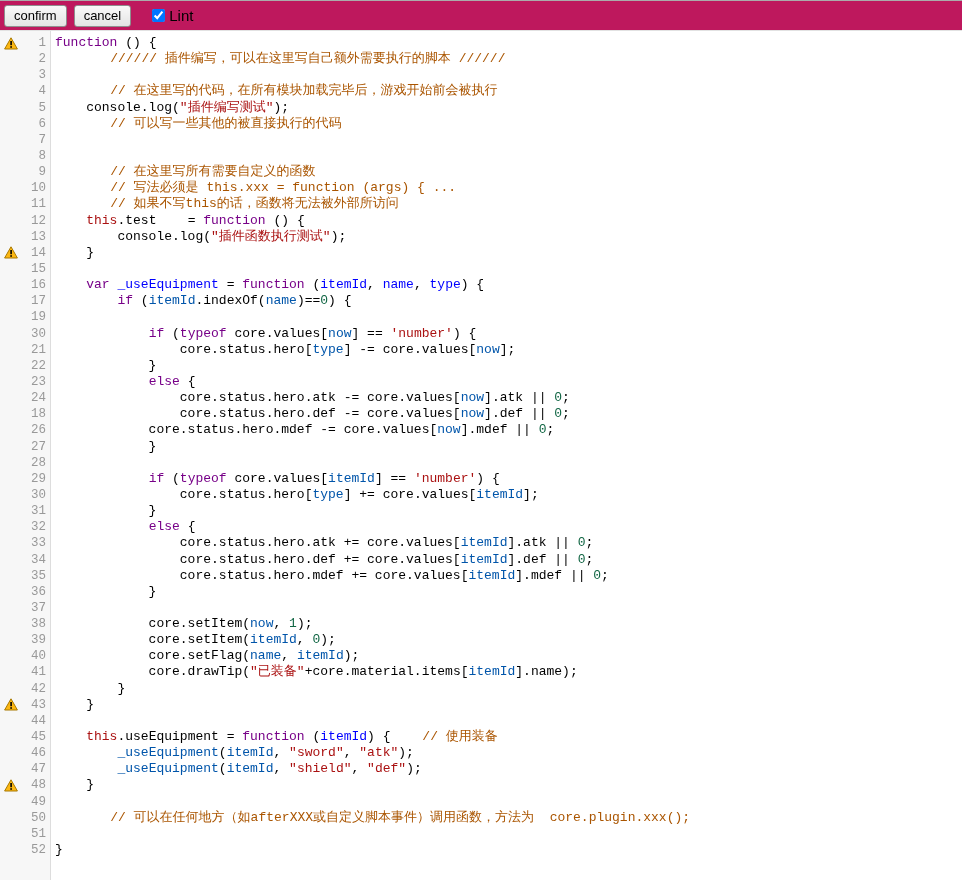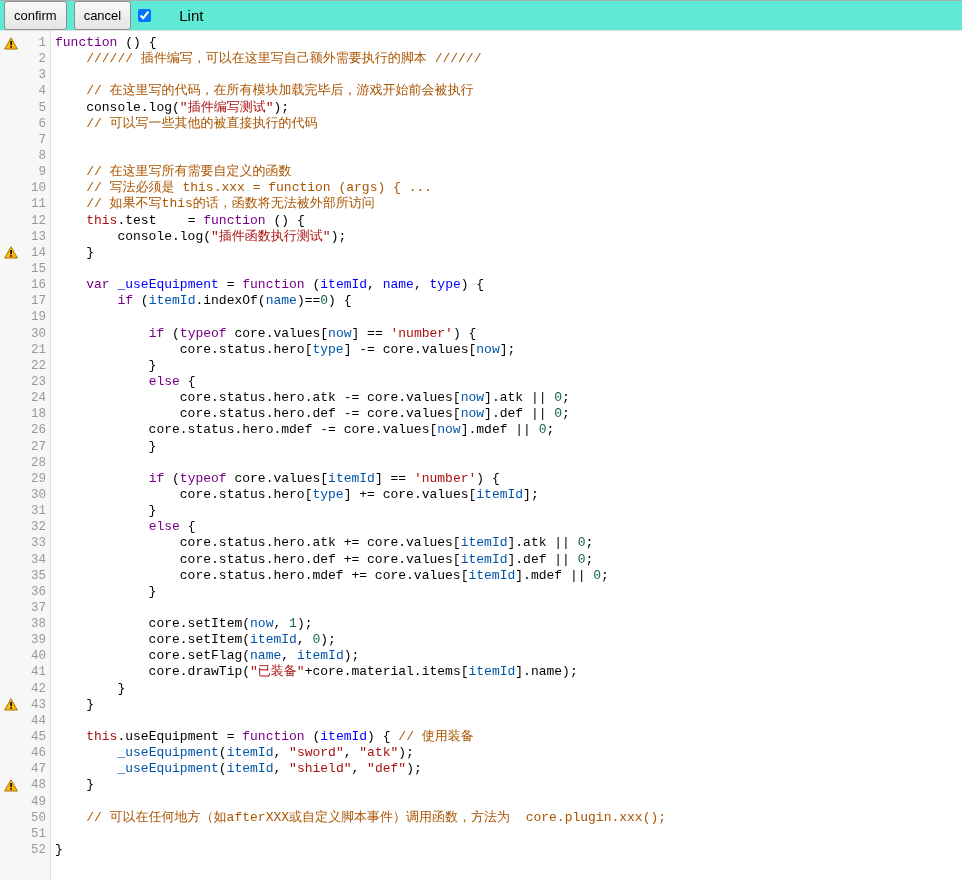--- a/index.html
+++ b/index.html
@@ -1,30 +1,30 @@
 <!DOCTYPE html>
 <html><head>
 <meta charset="utf-8">
 <style>
   html,body{margin:0;padding:0;background:#fff;}
   body{width:962px;height:880px;overflow:hidden;font-family:"Liberation Sans",sans-serif;}
 
   
   .toolbar{
     box-sizing:border-box;height:31px;width:962px;
-    background:#5eead4;border-top:1px solid #ababab;border-bottom:1px solid #e2e2e2;
-    display:flex;padding:0 4px;
+    background:#be185d;border-top:1px solid #ababab;border-bottom:1px solid #e2e2e2;
+    display:flex;align-items:center;padding:0 4px;
   }
   .tb-btn{
     font-family:"Liberation Sans",sans-serif;font-size:13px;color:#000;
     background:linear-gradient(#f9f9f9,#e4e4e4);
     border:1px solid #8f8f8f;border-radius:3px;
     padding:3px 9px;margin-right:7px;cursor:pointer;line-height:14px;
   }
-  .lint-wrap{display:flex;align-items:center;margin-left:0;gap:24px;}
+  .lint-wrap{display:flex;align-items:center;margin-left:14px;}
   .lint-wrap input{width:13px;height:13px;margin:0 4px 0 0;}
   .lint-label{font-size:15px;color:#000;}
 
   
   .editor{
     position:relative;box-sizing:border-box;width:962px;height:849px;
     background:linear-gradient(to right,#f7f7f7 0,#f7f7f7 50px,#dddddd 50px,#dddddd 51px,#ffffff 51px);
     font-family:"Liberation Mono","DejaVu Sans Mono",monospace;
     font-size:13px;
     padding-top:4px;
@@ -37,21 +37,21 @@
     color:#999;font-size:12.5px;user-select:none;
   }
   .code{flex:1 1 auto;padding-left:4px;color:#000;white-space:pre;}
 
   
   .tk-kw{color:#708;}
   .tk-def{color:#00f;}
   .tk-v2{color:#05a;}
   .tk-str{color:#a11;}
   .tk-num{color:#164;}
-  .tk-cmt{color:#a50;}
+  .tk-cmt{color:#a50;margin-left:24px;}
   .tk-ths{color:#a11;font-family:Liberation Mono, monospace;}
 
   .warn-svg{display:block;}
 </style>
 </head>
 <body>
 
 <div class="toolbar">
   <button class="tb-btn">confirm</button>
   <button class="tb-btn">cancel</button>

